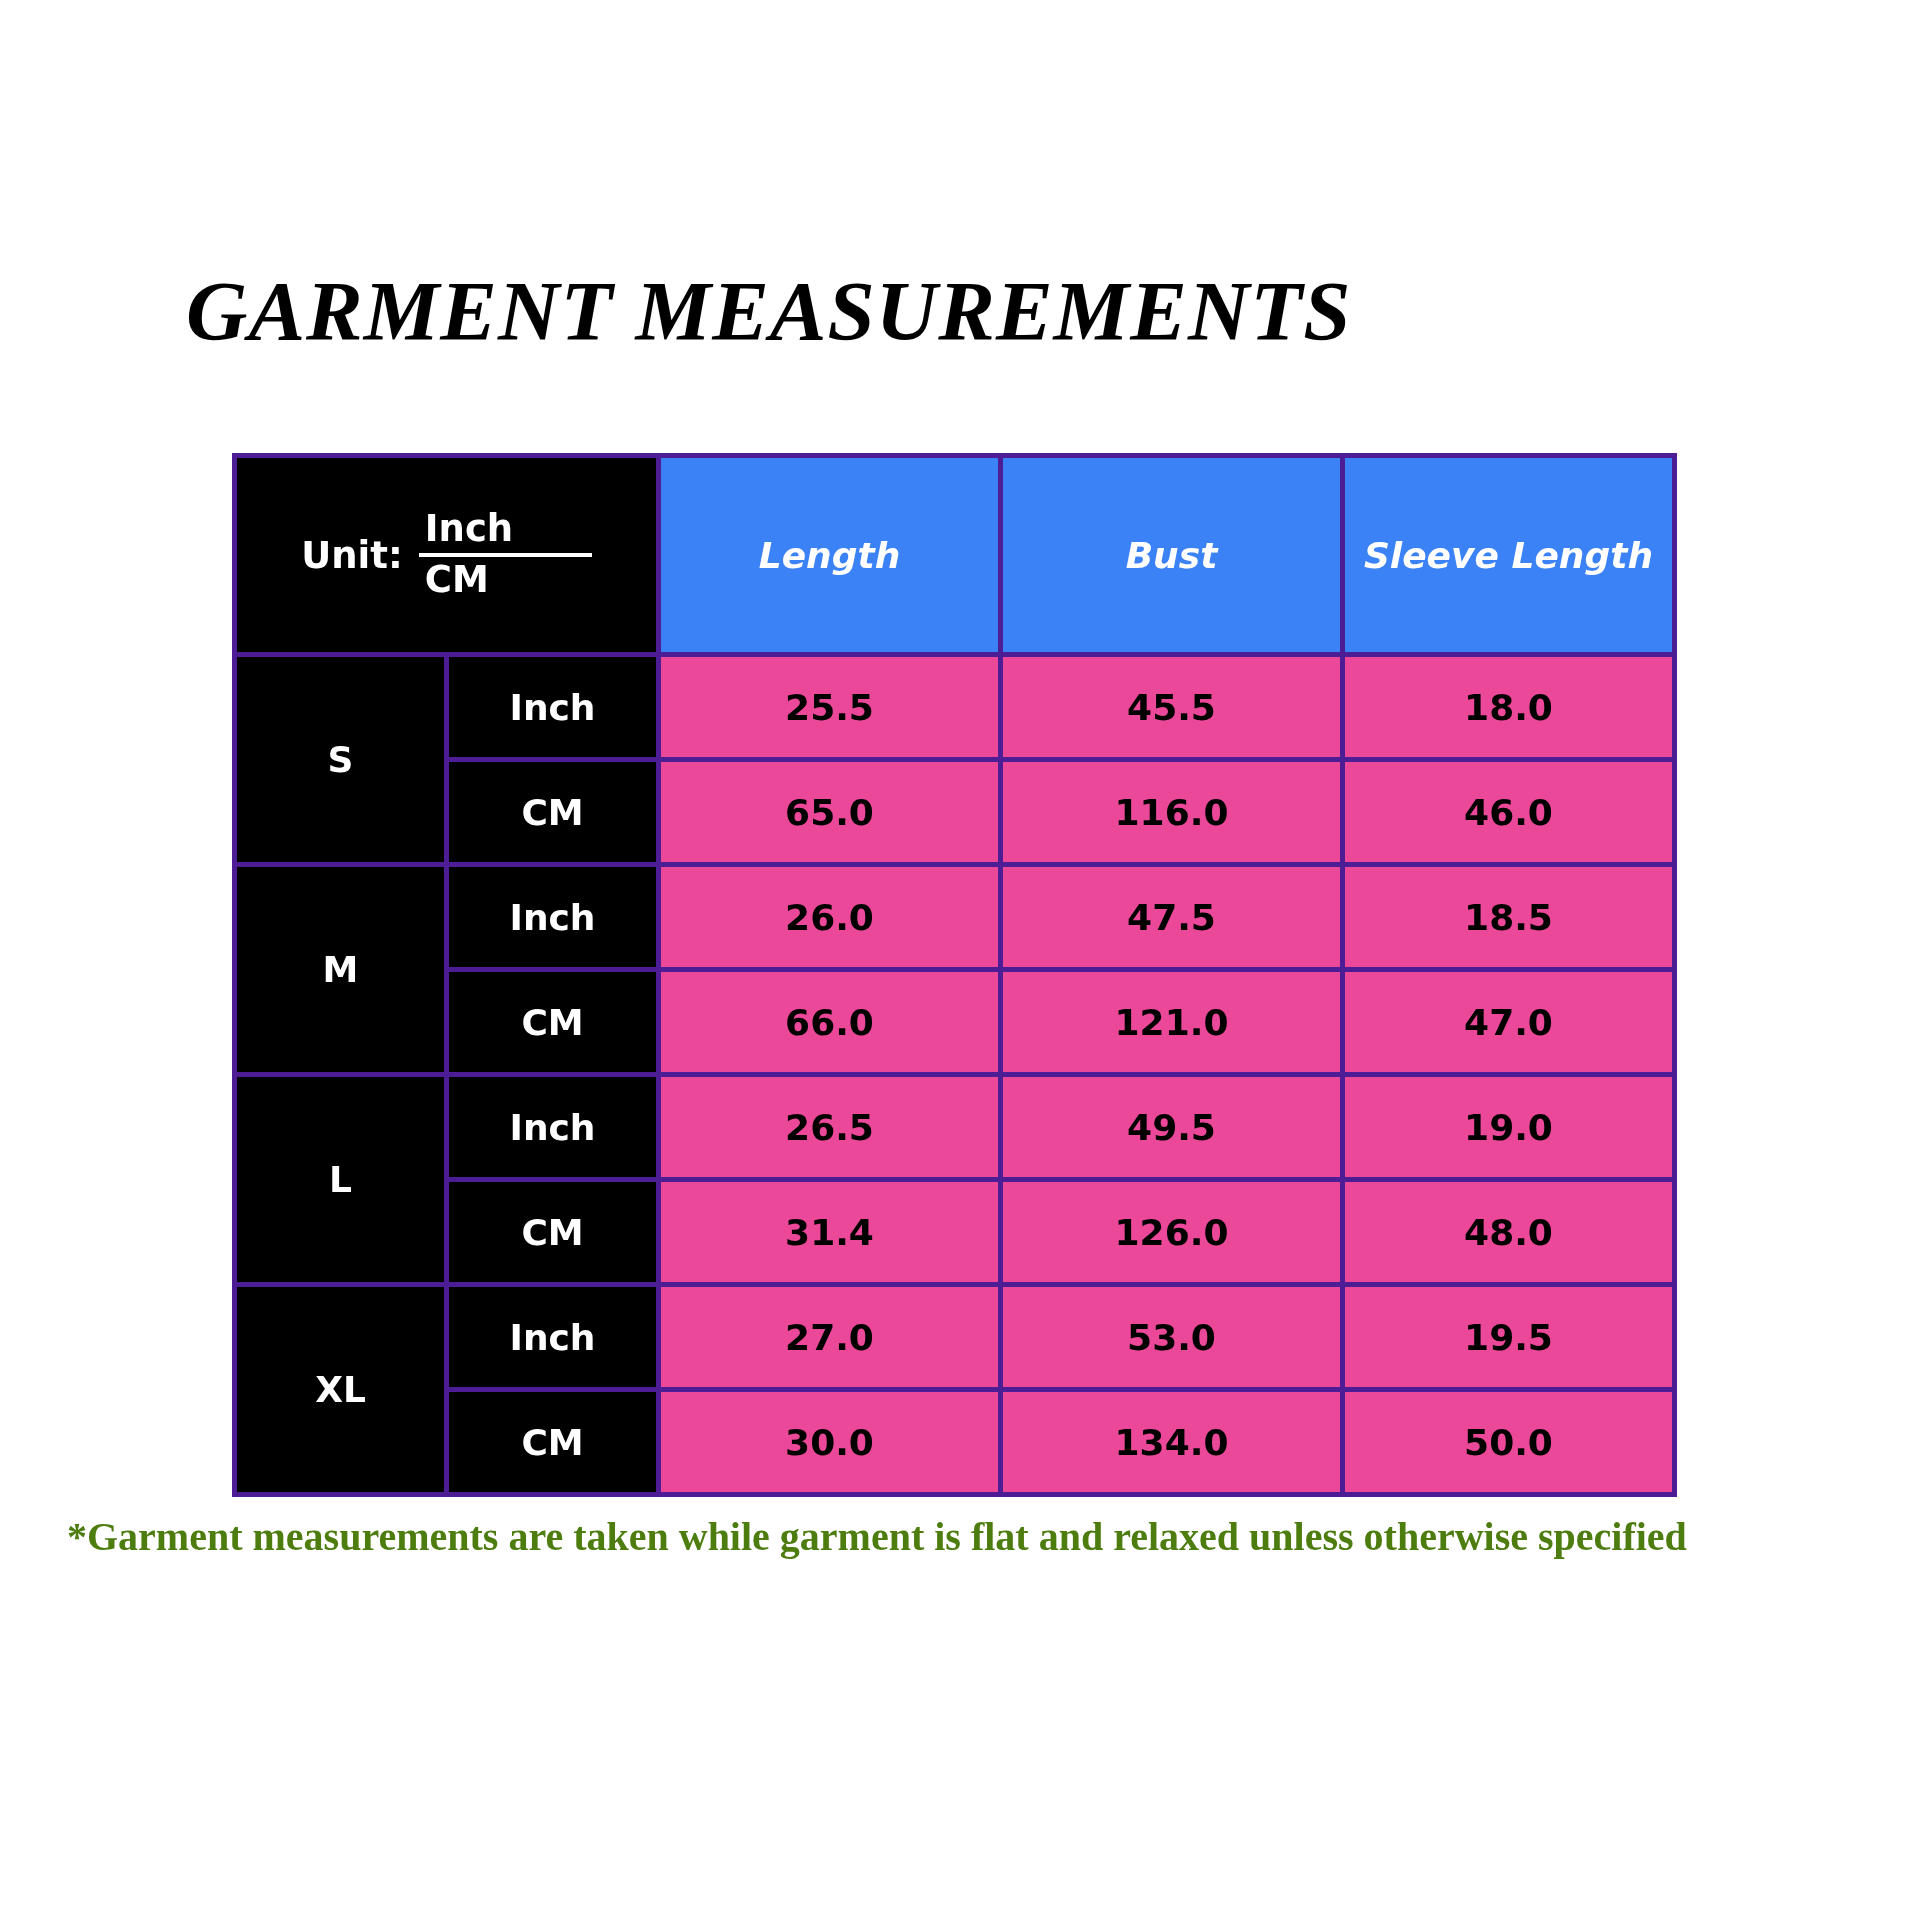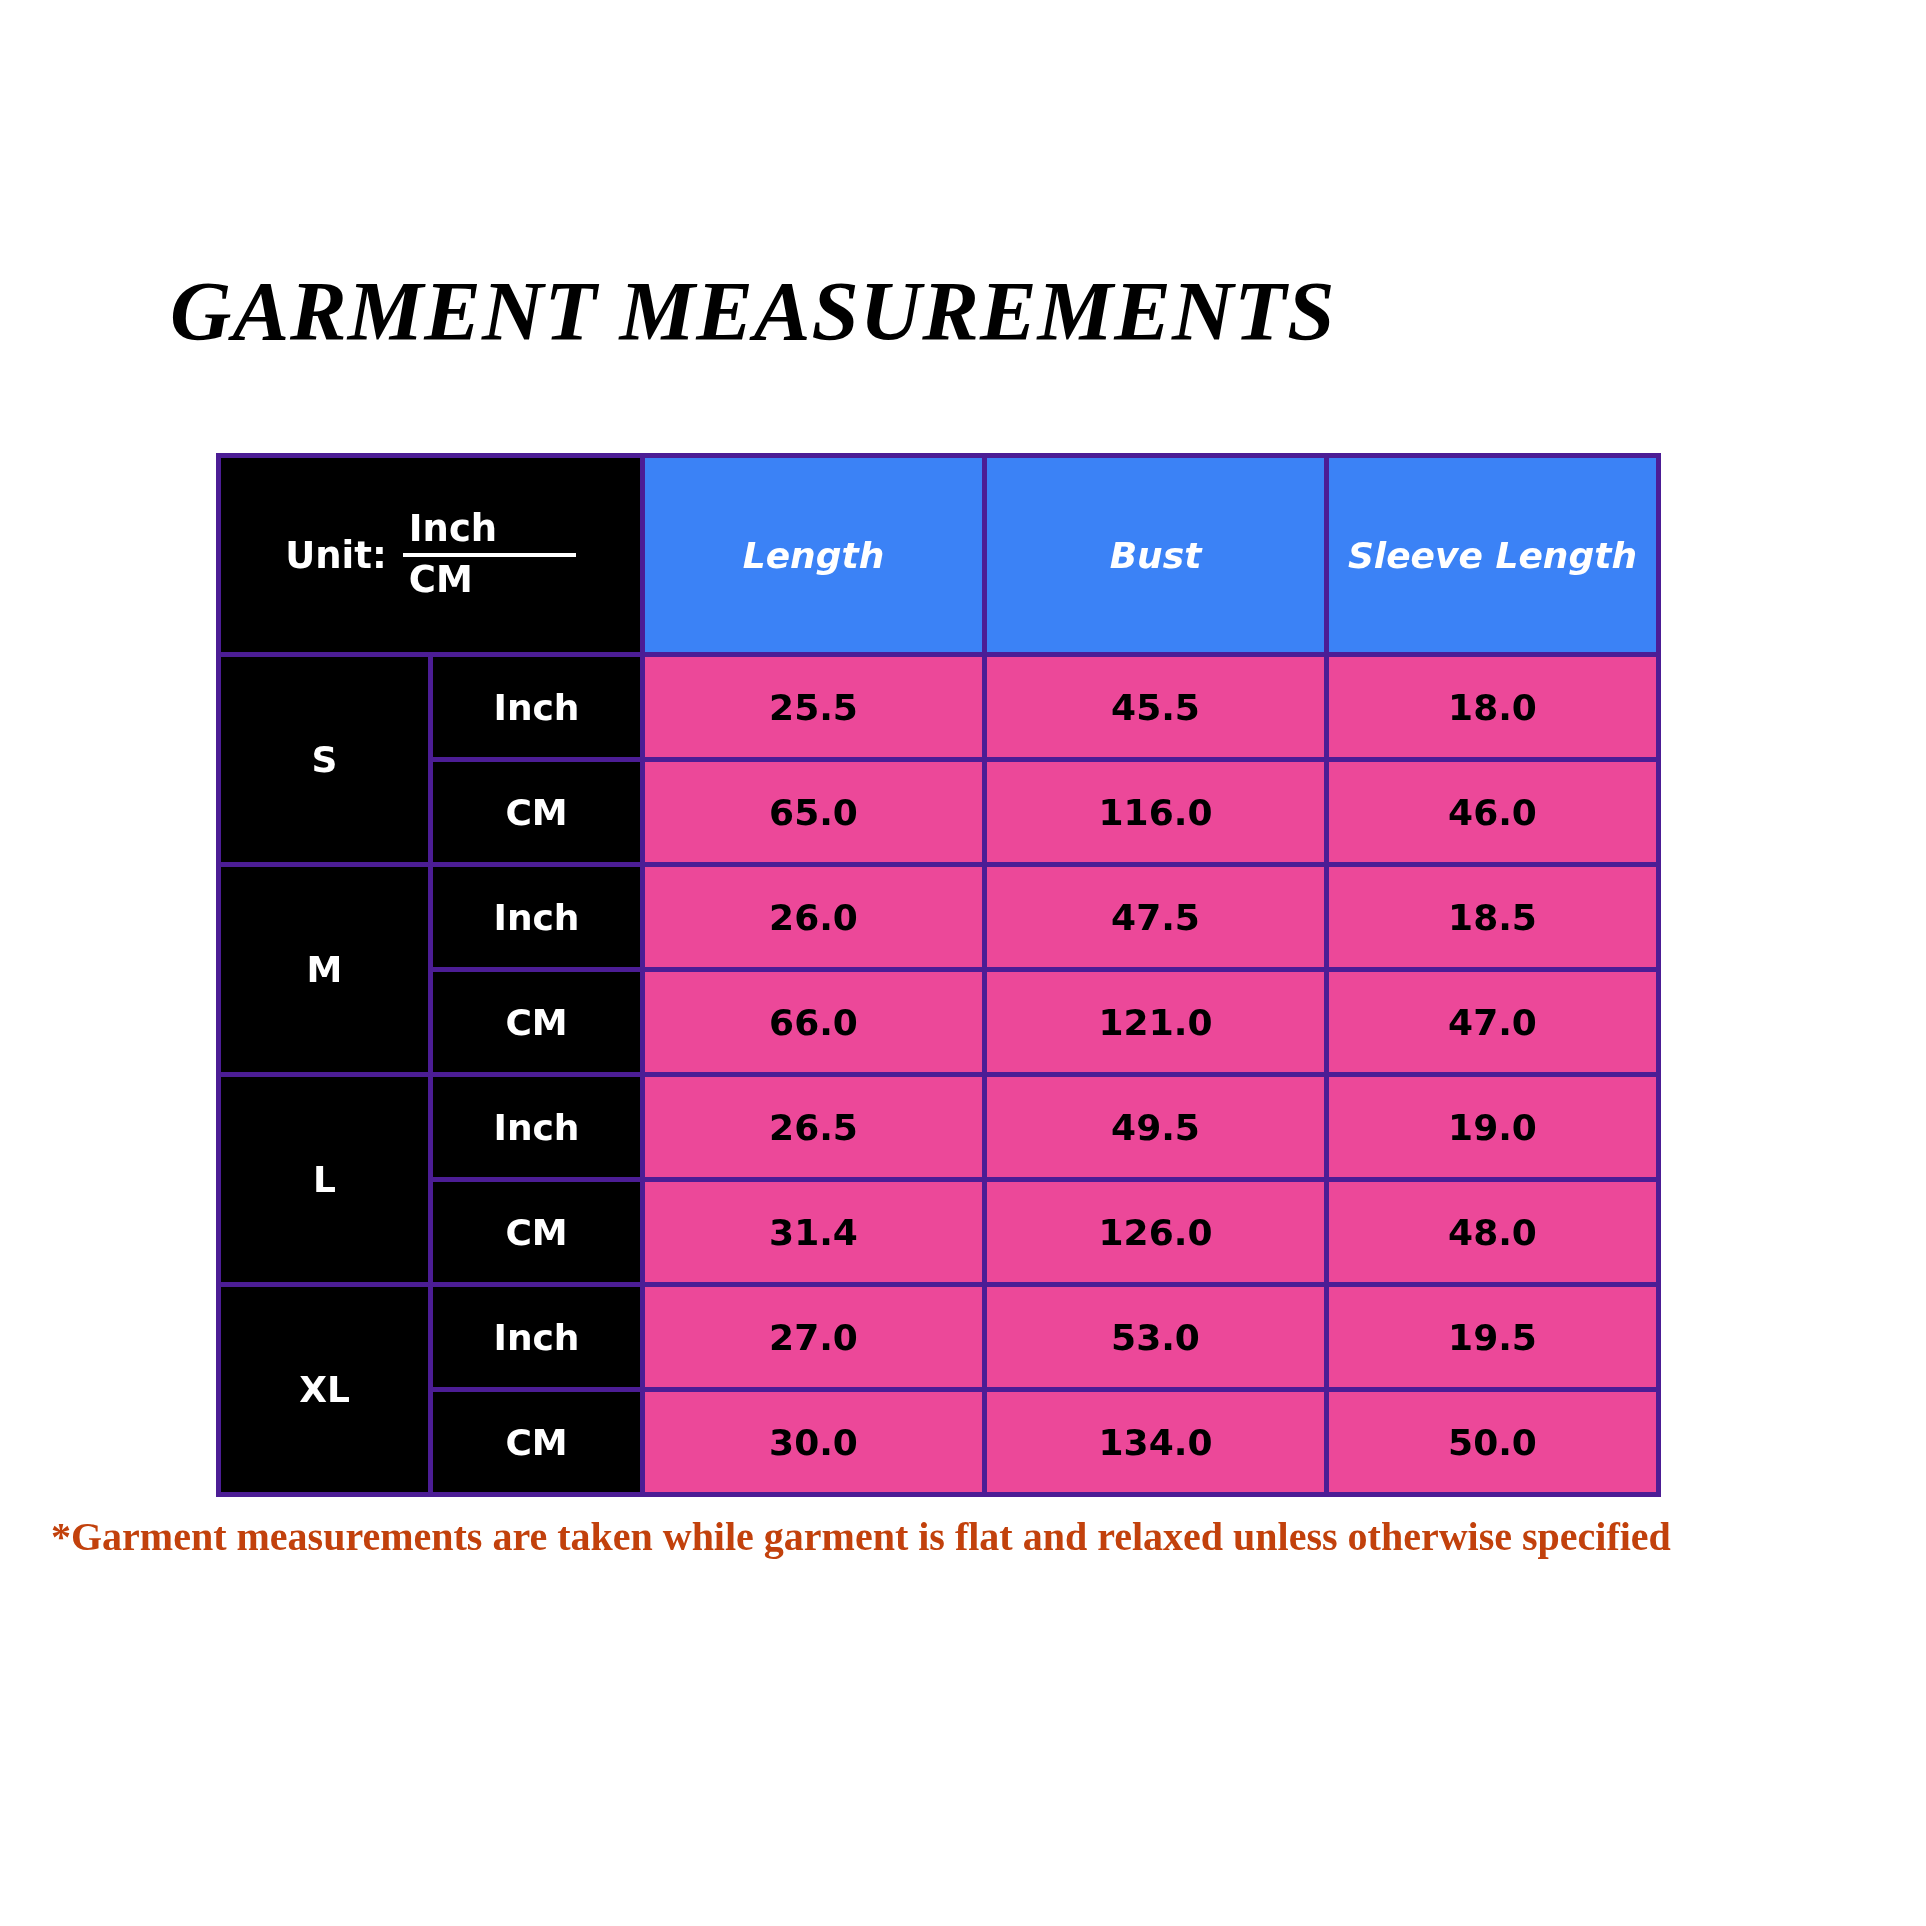--- a/index.html
+++ b/index.html
@@ -10,21 +10,21 @@
   body {
     width: 1927px;
     height: 1927px;
     font-family: "Liberation Sans", sans-serif;
     color: #000000;
     position: relative;
     overflow: hidden;
   }
   .page {
     position: absolute;
-    left: 0;
+    left: 16px;
     top: 0;
     width: 1869px;
     height: 1927px;
     border-radius: 29px;
   }
   .title {
     position: absolute;
     left: 170px;
     top: 269px;
     width: 1604px;
@@ -126,21 +126,21 @@
   .col-bust { width: 337px; }
   .col-sleeve { width: 327px; }
   .footnote {
     position: absolute;
     left: 51px;
     top: 1513px;
     width: 1841px;
     font-family: "Liberation Serif", serif;
     font-weight: bold;
     font-size: 40px;
-    color: #c2410c;
+    color: #4d7c0f;
     white-space: nowrap;
   }
 </style>
 </head>
 <body>
 
 <div class="page">
 
   <div class="title">GARMENT MEASUREMENTS</div>
 

